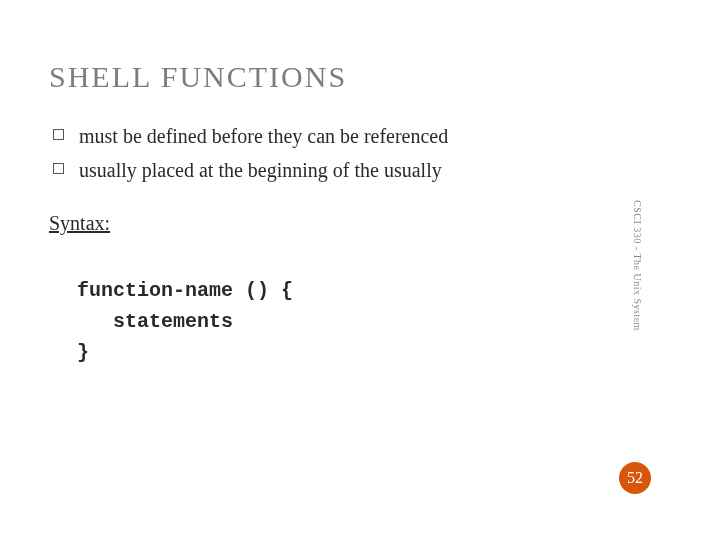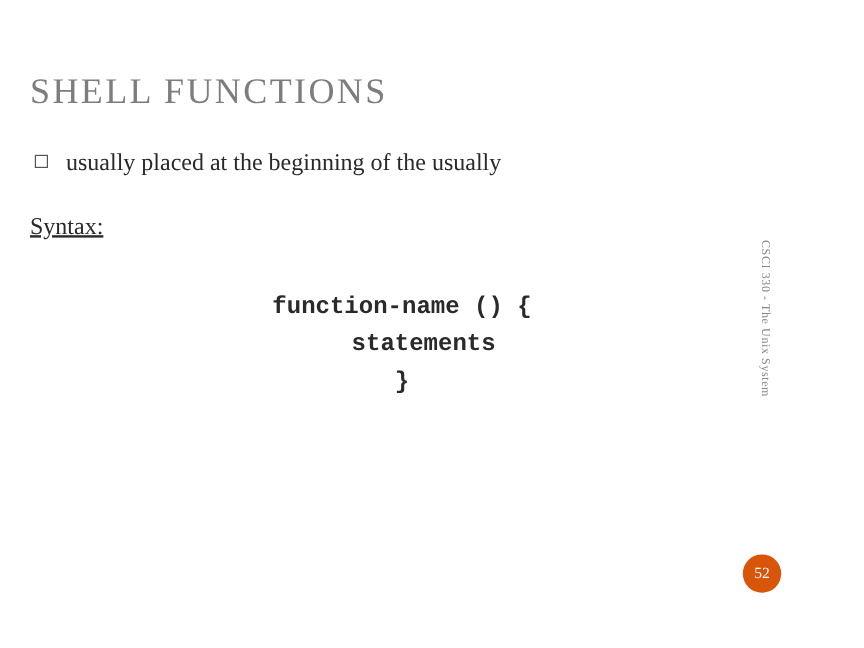--- a/index.html
+++ b/index.html
@@ -6,21 +6,21 @@
   html, body { width: 720px; height: 540px; overflow: hidden; }
   body {
     background: #ffffff;
     font-family: Georgia, 'Times New Roman', serif;
     position: relative;
   }
   .slide {
     width: 677px;
     height: 540px;
     position: relative;
-    padding: 60px 60px 40px 25px;
+    padding: 60px 60px 40px 49px;
   }
   .title {
     font-family: Georgia, 'Times New Roman', serif;
     font-size: 30px;
     font-weight: 400;
     letter-spacing: 2px;
     color: #7d7d7d;
     margin-bottom: 28px;
   }
   .bullets {
@@ -52,21 +52,20 @@
     margin-bottom: 40px;
   }
   .code-block {
     font-family: "Courier New", Courier, monospace;
     font-size: 20px;
     font-weight: bold;
     color: #2a2a2a;
     margin-left: 28px;
     line-height: 1.55;
     white-space: pre;
-    text-align: center;
   }
   .sidetext {
     position: absolute;
     right: 34px;
     top: 200px;
     width: 16px;
     height: 200px;
     font-size: 10px;
     color: #888;
     writing-mode: vertical-rl;
@@ -76,36 +75,37 @@
   }
   .page-badge {
     position: absolute;
     right: 26px;
     bottom: 46px;
     width: 32px;
     height: 32px;
     border-radius: 50%;
     background: #d8560a;
     color: #ffffff;
-    font-size: 13px;
+    font-size: 16px;
     display: flex;
     align-items: center;
     justify-content: center;
     font-family: Georgia, serif;
     text-align: right;
   }
 </style>
 </head>
 <body>
 
 <div class="slide">
 
   <h1 class="title">SHELL FUNCTIONS</h1>
 
   <ul class="bullets">
+    <li>must be defined before they can be referenced</li>
     <li>usually placed at the beginning of the usually</li>
   </ul>
 
   <div class="syntax-label">Syntax:</div>
 
   <div class="code-block"><span>function-name () {</span>
 <span>   statements</span>
 <span>}</span></div>
 
   <div class="sidetext">CSCI 330 - The Unix System</div>

